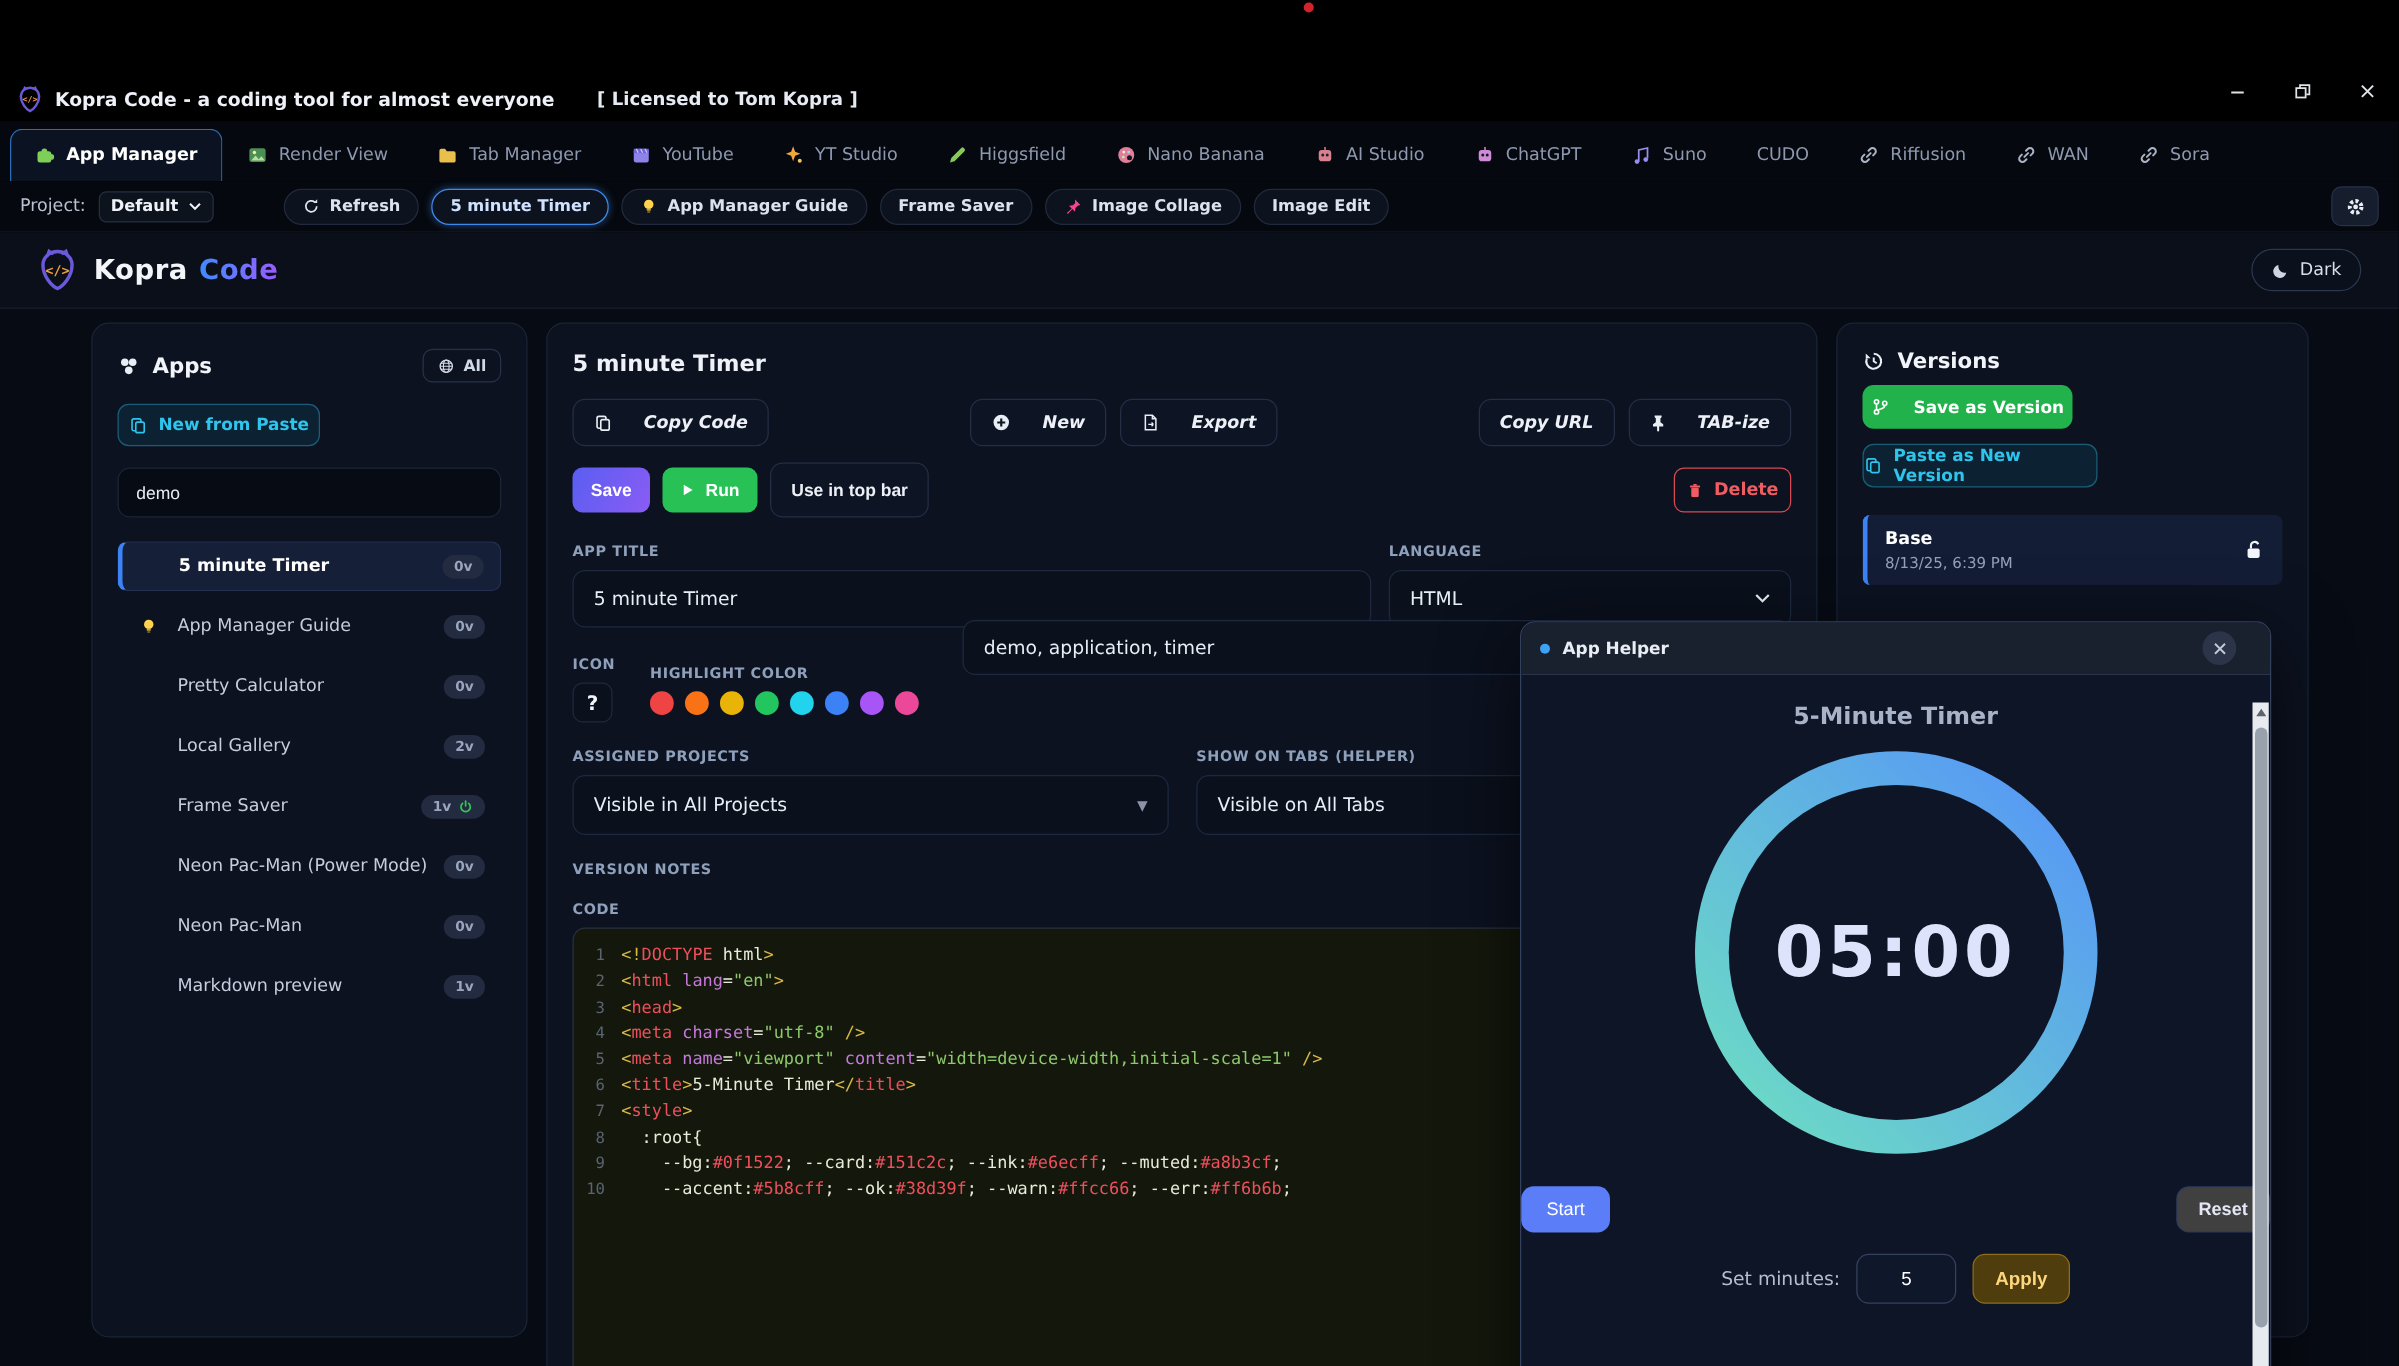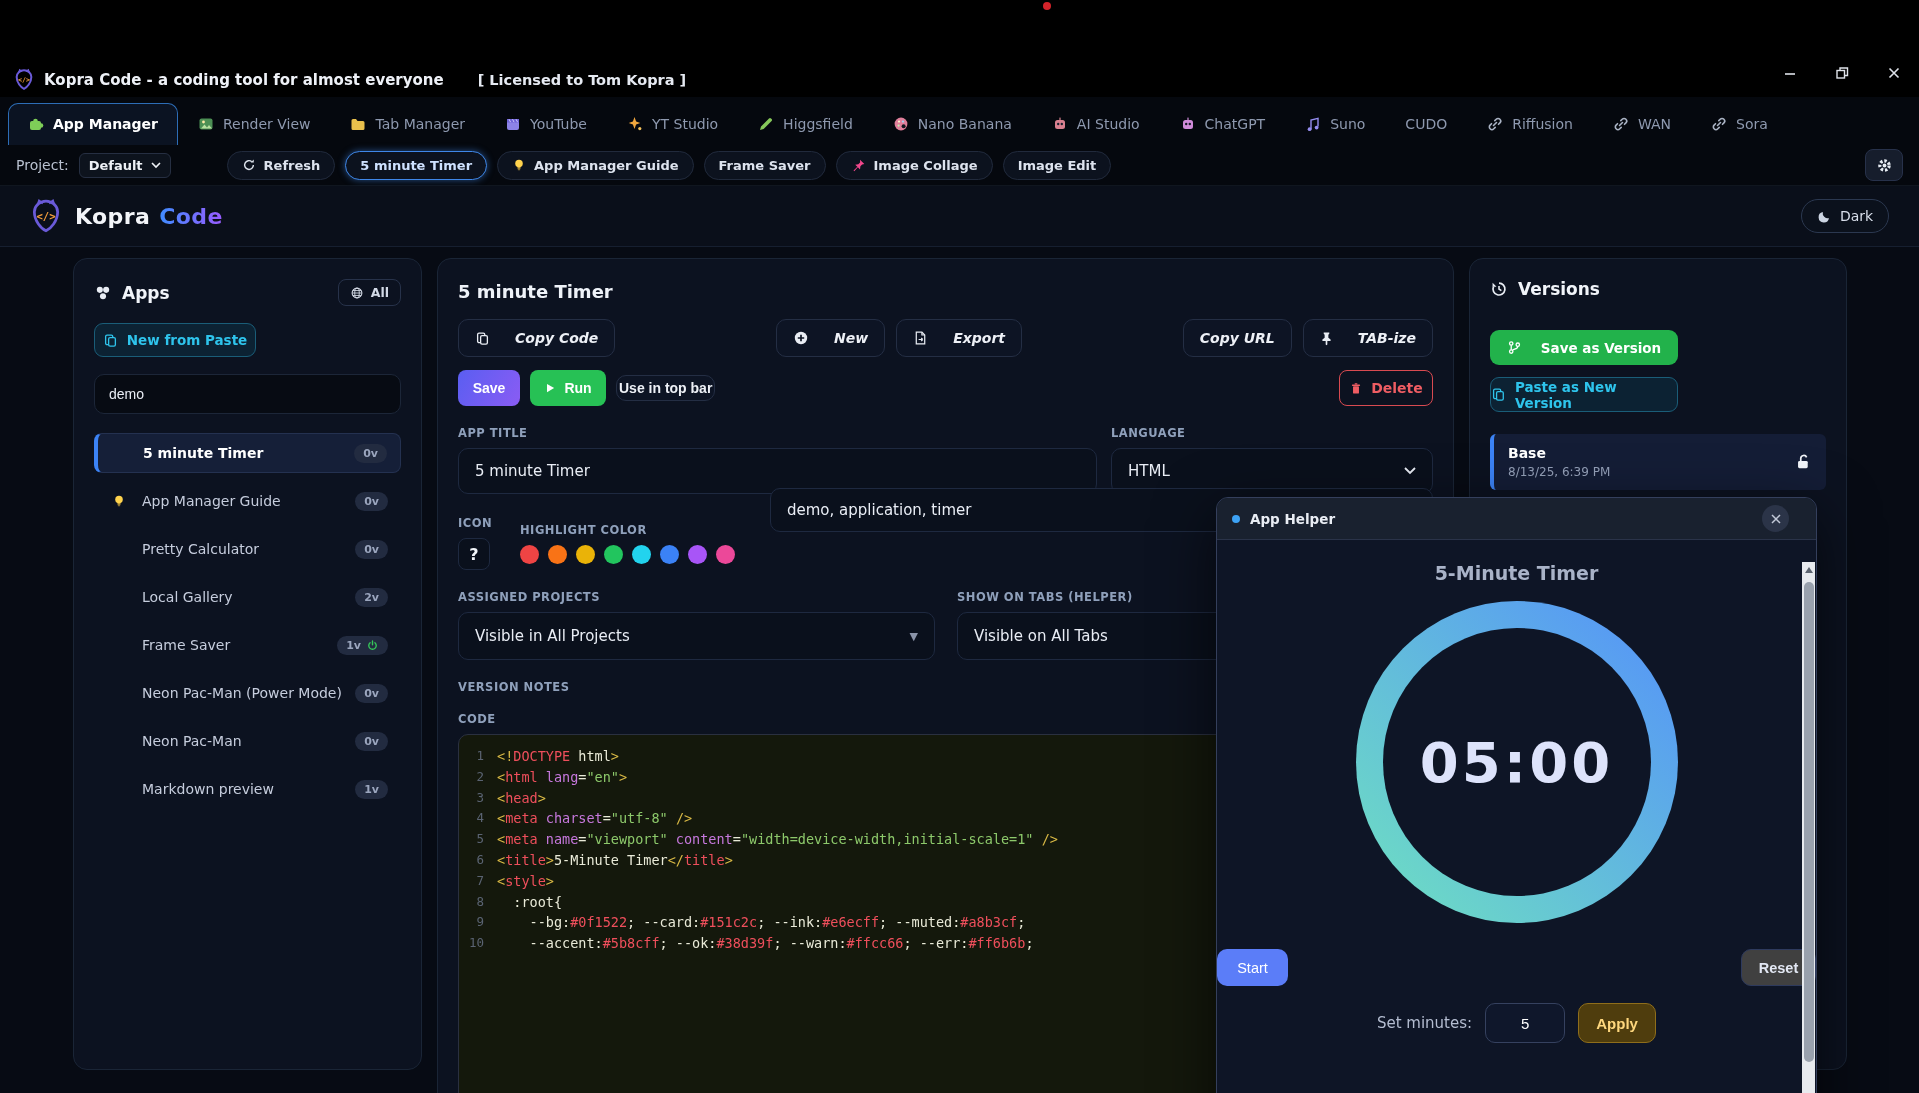--- a/index.html
+++ b/index.html
@@ -76,21 +76,21 @@
   .mp-title { font-size:18px; font-weight:bold; color:#eef2f8; }
   .row1 { margin-top:17px; display:flex; justify-content:space-between; }
   .btn-group { display:flex; gap:11px; }
   .mbtn { height:38px; padding:0 16px; background:#0d1424; border:1px solid #242e44; border-radius:10px;
     color:#edf0f6; font-size:14px; font-weight:600; display:inline-flex; align-items:center; gap:25px; white-space:nowrap;font-style:italic; }
   .row2 { margin-top:13px; display:flex; gap:10px; align-items:center; }
   .save-btn { width:62px; height:36px; border:none; border-radius:8px; color:#fff; font-weight:bold;
     font-size:14px; background:linear-gradient(120deg,#5a5ef1,#8a5cf4); }
   .run-btn { width:76px; height:36px; border:none; border-radius:8px; color:#fff; font-weight:bold;
     font-size:14px; background:#27c155; display:flex; align-items:center; justify-content:center; gap:8px; }
-  .plain-btn { height:26px; padding:0 2px; background:#0d1424; border:1px solid #242e44; border-radius:10px;
+  .plain-btn { height:44px; padding:0 16px; background:#0d1424; border:1px solid #242e44; border-radius:10px;
     color:#edf0f6; font-size:14px; font-weight:600; }
   .del-btn { margin-left:auto; width:94px; height:36px; background:transparent; border:1px solid #d84a51;
     border-radius:8px; color:#ef5d63; font-weight:bold; font-size:14px;
     display:flex; align-items:center; justify-content:center; gap:8px; }
   .form-label { font-size:11.5px; font-weight:bold; color:#8fa0bb; letter-spacing:.5px; margin:20px 0 8px; }
   .grid-title { display:grid; grid-template-columns:1fr 322px; gap:14px; }
   .txt { height:46px; background:#0a101c; border:1px solid #1e2940; border-radius:10px; padding:0 16px;
     color:#e9edf5; font-size:15px; width:100%; outline:none; font-family:inherit; }
   .select-like { height:46px; background:#0a101c; border:1px solid #1e2940; border-radius:10px;
     padding:0 16px; color:#e9edf5; font-size:15px; display:flex; align-items:center; }
@@ -109,21 +109,21 @@
     font-family:"DejaVu Sans Mono","Liberation Mono",monospace; font-size:13.5px; line-height:20.8px; height:420px; overflow:hidden; }
   .code-line { display:flex; }
   .ln { width:38px; text-align:right; color:#5a6372; padding-right:13px; flex:none;
     font-size:12.5px; line-height:20.8px; }
   .lc { white-space:pre; }
   .tk-p { color:#d9b945; } .tk-t { color:#ef4f5c; } .tk-a { color:#c678dd; }
   .tk-s { color:#8dc96b; } .tk-w { color:#e9ead8; } .tk-v { color:#ef4f5c; } .tk-o { color:#e9ead8; }
 
   
   .versions-panel { left:1469px; top:72px; width:378px; height:812px; padding:20px; }
-  .sav-btn { margin-top:31px; width:188px; height:35px; background:#22b24b; border:none; border-radius:9px;
+  .sav-btn { margin-top:9px; width:168px; height:35px; background:#22b24b; border:none; border-radius:9px;
     color:#fff; font-weight:bold; font-size:13.5px; display:flex; align-items:center; justify-content:center; gap:19px; }
   .pnv-btn { margin-top:12px; width:188px; height:35px; background:#0c2233; border:1px solid #1a5d78;
     border-radius:9px; color:#2ec4ec; font-weight:bold; font-size:13.5px;
     display:flex; align-items:center; justify-content:center; gap:9px; }
   .version-item { margin-top:22px; background:#141d36; border-left:4px solid #3c83f6; border-radius:6px;
     padding:11px 14px; display:flex; align-items:center; }
   .vi-name { font-weight:bold; font-size:14px; color:#fff; }
   .vi-date { font-size:12px; color:#95a1b9; margin-top:4px; }
   .vi-lock { margin-left:auto; }
 

